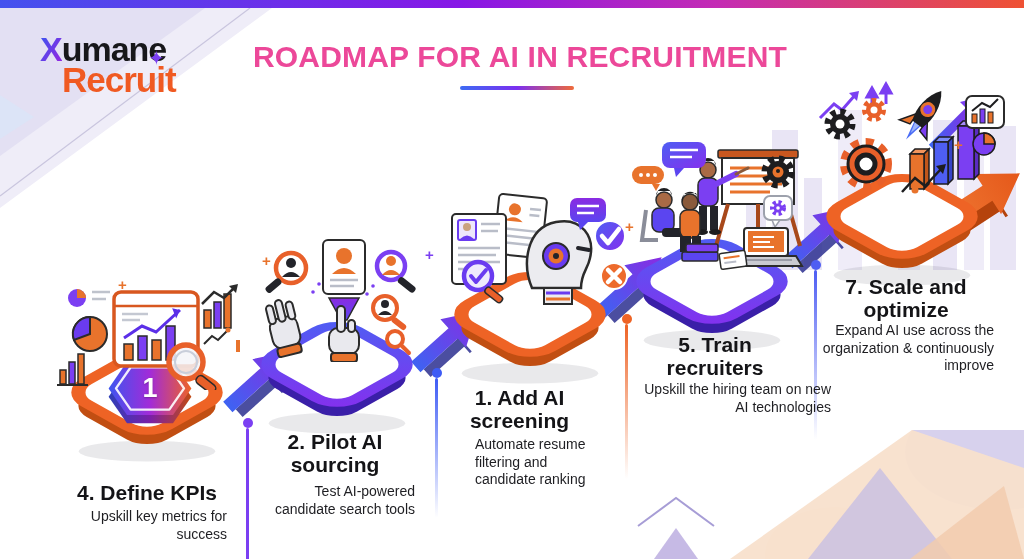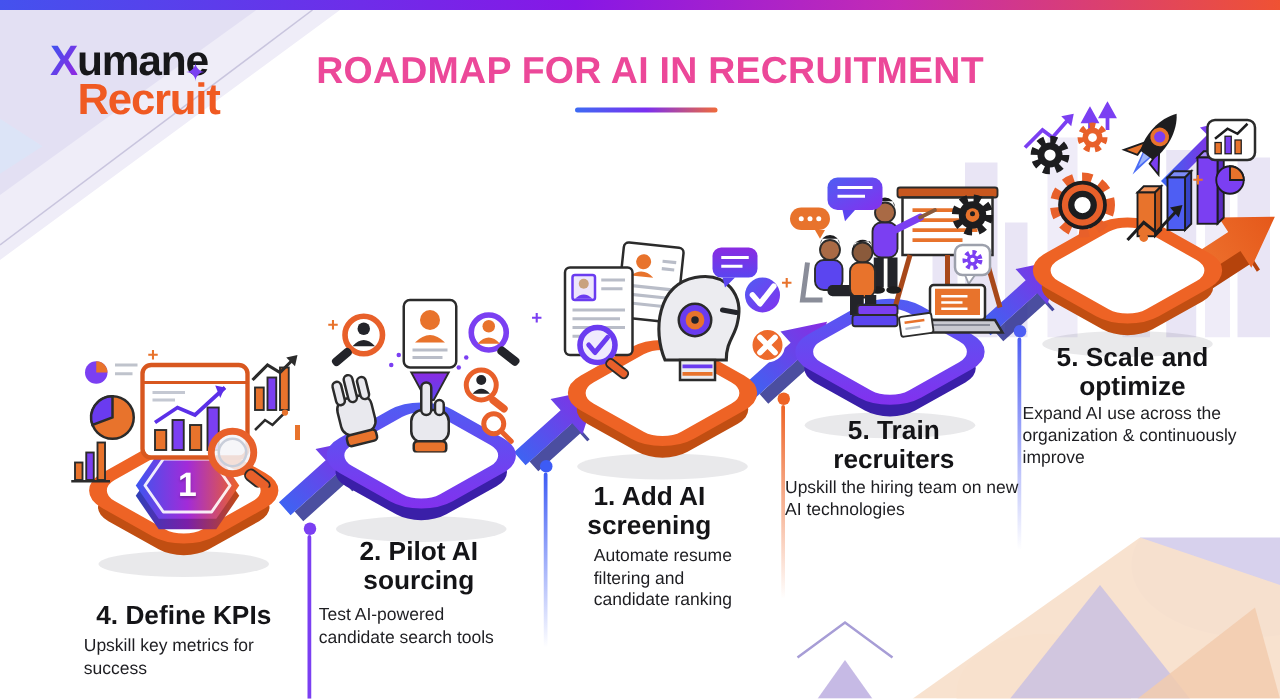--- a/index.html
+++ b/index.html
@@ -15,21 +15,21 @@
              -webkit-background-clip:text;background-clip:text;color:transparent;font-weight:800;}
   .logo-line2{left:62px;top:60px;font-size:35px;font-weight:800;letter-spacing:-1px;color:#F05A22;}
   .logo-sparkle{left:148px;top:46px;font-size:20px;color:#7B3FF2;}
   
   .main-title{left:230px;top:40px;width:580px;text-align:center;font-size:30px;font-weight:800;
               letter-spacing:.2px;color:#ec4899;}
   .title-underline{left:460px;top:86px;width:114px;height:4px;border-radius:2px;
               background:linear-gradient(90deg,#3D6BF3,#7B2FF0,#EF6A3A);}
   
   .step-title{font-weight:800;color:#141417;line-height:1.1;text-align:center;font-size:21px;}
-  .step-desc{font-size:14px;color:#1e1e22;line-height:1.25;text-align:left;font-weight:400;}
+  .step-desc{font-size:14px;color:#1e1e22;line-height:1.25;text-align:right;font-weight:400;}
   .badge-num{font-size:27px;font-weight:800;color:#fff;text-align:center;
              text-shadow:0 1px 2px rgba(0,0,0,.25);}
   
   .pin-dot{width:10px;height:10px;border-radius:50%;}
   .pin-line{width:3px;border-radius:2px;}
   
   .conn{transform:rotate(-42deg);}
   .plus{font-weight:800;font-size:15px;}
   .z0{z-index:0}.z1{z-index:1}.z2{z-index:2}.z3{z-index:3}.z4{z-index:4}
 </style>
@@ -523,17 +523,17 @@
           <rect x="166" y="29" width="5" height="14" fill="#7B3FF2"></rect>
           <rect x="174" y="32" width="5" height="11" fill="#E8732C"></rect>
         </g>
       <polyline points="158,31 168,23 176,27 184,19" fill="none" stroke="#1d1d1f" stroke-width="2"></polyline>
 
       <circle cx="170" cy="64" r="11" fill="#7B3FF2" stroke="#1d1d1f" stroke-width="1.5"></circle>
       <path d="M170 64 L170 53 A11 11 0 0 1 181 64 Z" fill="#E8732C" stroke="#1d1d1f" stroke-width="1.5"></path>
     </svg>
     <span class="abs plus z3" style="left:954px;top:136px;color:#E8732C">+</span>
 
-    <div class="abs step-title z2" style="left:822px;top:275px;width:168px">5. Scale and optimize</div>
+    <div class="abs step-title z2" style="left:822px;top:275px;width:168px">7. Scale and optimize</div>
     <div class="abs step-desc z2" style="left:818px;top:322px;width:176px">Expand AI use across the organization &amp; continuously improve</div>
   </div>
 
 </div>
 
 </body></html>

